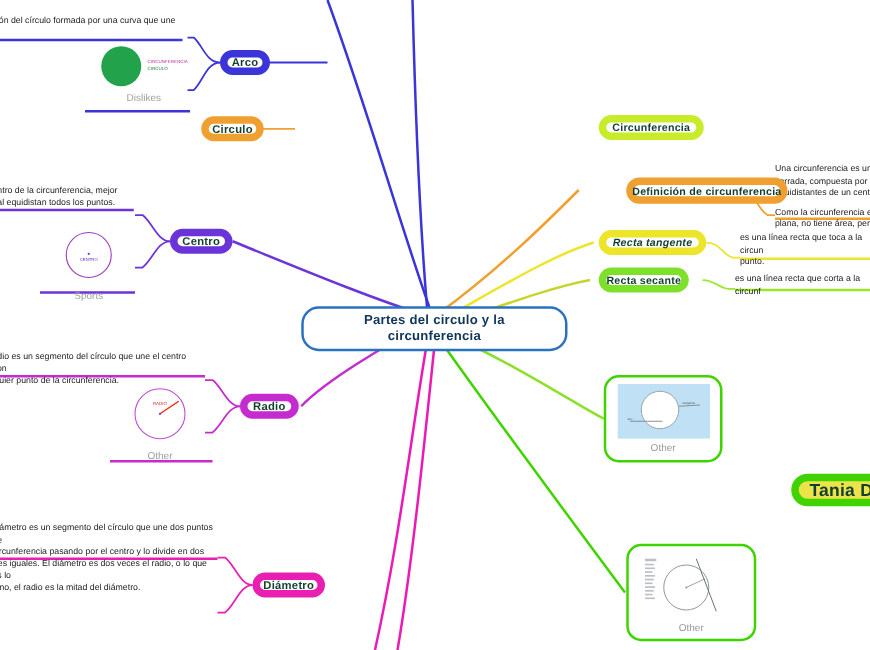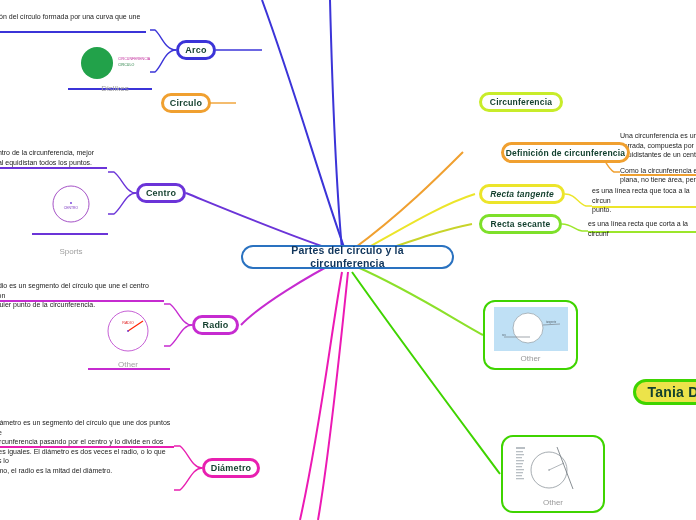--- a/index.html
+++ b/index.html
@@ -27,21 +27,21 @@
   }
 
   
   .pill {
     position: absolute;
     box-sizing: border-box;
     display: flex;
     align-items: center;
     justify-content: center;
     border-radius: 999px;
-    border: 3px solid #ef4444;
+    border: 6px solid #ef4444;
     background: #ffffff;
     font-weight: bold;
     color: #13402f;
     white-space: nowrap;
     letter-spacing: .2px;
     z-index: 5;
   }
   .pill.center-node {
     border-color: #2a72c0;
     border-width: 2px;
@@ -151,33 +151,33 @@
     <path d="M202,468 C192,468 188,452 180,446 L174,446" stroke="#e81fb0" stroke-width="1.4" fill="none"></path>
     <path d="M202,468 C192,468 188,484 180,490 L174,490" stroke="#e81fb0" stroke-width="1.4" fill="none"></path>
 
     <path d="M592,152 C604,152 606,168 614,172 L620,172" stroke="#f0a030" stroke-width="1.4" fill="none"></path>
 
     <path d="M565,194 C576,194 578,204 586,206 L592,206" stroke="#ece52a" stroke-width="1.4" fill="none"></path>
 
     <path d="M562,224 C572,224 574,230 582,231 L588,231" stroke="#9ce62a" stroke-width="1.4" fill="none"></path>
   </svg>
 
-  <div class="pill center-node" style="left:241px; top:245px; width:213px; height:24px;text-align:center;">
+  <div class="pill center-node" style="left:241px; top:245px; width:213px; height:36px;text-align:center;">
     <div>
       <span>Partes del circulo y la</span><br>
       <span>circunferencia</span>
     </div>
   </div>
 
   <div class="note" style="left:-6px; top:12px; width:150px;">
     <p>ción del círculo formada por una curva que une a<br>s.</p>
   </div>
   <div class="underline" style="left:-6px; top:31px; width:152px; background:#3b34d8;"></div>
 
-  <div class="thumbnode" style="left:78px; top:44px;">
+  <div class="thumbnode" style="left:78px; top:34px;">
     <svg width="74" height="38" viewBox="0 0 74 38">
       <circle cx="19" cy="19" r="16" fill="#22a24a"></circle>
       <text x="40" y="16" font-family="Liberation Sans, sans-serif" font-size="3.6" fill="#c0289a">CIRCUNFERENCIA</text>
       <text x="40" y="22" font-family="Liberation Sans, sans-serif" font-size="3.6" fill="#1b7a3a">CIRCULO</text>
     </svg>
     <span class="cap">Dislikes</span>
   </div>
   <div class="underline" style="left:68px; top:88px; width:84px; background:#3b34d8;"></div>
 
   <div class="pill p-arco" style="left:176px; top:40px; width:40px; height:20px; font-size:9px;">
@@ -186,21 +186,21 @@
 
   <div class="pill p-circulo" style="left:161px; top:93px; width:50px; height:20px; font-size:9px;">
     <span>Circulo</span>
   </div>
 
   <div class="note" style="left:-6px; top:148px; width:145px;">
     <p>entro de la circunferencia, mejor<br>ual equidistan todos los puntos.</p>
   </div>
   <div class="underline" style="left:-6px; top:167px; width:113px; background:#6b34d8;"></div>
 
-  <div class="thumbnode" style="left:43px; top:182px;gap:15px;">
+  <div class="thumbnode" style="left:43px; top:182px;">
     <svg width="56" height="48" viewBox="0 0 56 48">
       <circle cx="28" cy="22" r="18" fill="none" stroke="#9b3fbf" stroke-width="0.9"></circle>
       <circle cx="28" cy="21" r="0.9" fill="#6b34d8"></circle>
       <text x="28" y="27" text-anchor="middle" font-family="Liberation Sans, sans-serif" font-size="3.4" fill="#7a34c0">CENTRO</text>
     </svg>
     <span class="cap">Sports</span>
   </div>
   <div class="underline" style="left:32px; top:233px; width:76px; background:#6b34d8;"></div>
 
   <div class="pill p-centro" style="left:136px; top:183px; width:50px; height:20px; font-size:9px;">
@@ -259,21 +259,21 @@
   <div class="underline" style="left:620px; top:174px; width:76px; background:#f0a030;"></div>
 
   <div class="pill p-tangente" style="left:479px; top:184px; width:86px; height:20px; font-size:8.5px;">
     <span>Recta tangente</span>
   </div>
   <div class="note" style="left:592px; top:186px; width:110px;">
     <p>es una línea recta que toca a la circun<br>punto.</p>
   </div>
   <div class="underline" style="left:592px; top:206px; width:104px; background:#ece52a;"></div>
 
-  <div class="pill p-secante" style="left:479px; top:214px; width:83px; height:20px; font-size:8.5px;">
+  <div class="pill p-secante" style="left:479px; top:214px; width:72px; height:20px; font-size:8.5px;">
     <span>Recta secante</span>
   </div>
   <div class="note" style="left:588px; top:219px; width:112px;">
     <p>es una línea recta que corta a la circunf</p>
   </div>
   <div class="underline" style="left:588px; top:231px; width:108px; background:#9ce62a;"></div>
 
   <div class="imgcard" style="left:483px; top:300px; width:95px; height:70px;">
     <svg class="thumb" width="74" height="44" viewBox="0 0 74 44">
       <rect x="0" y="0" width="74" height="44" fill="#bfe0f5"></rect>

